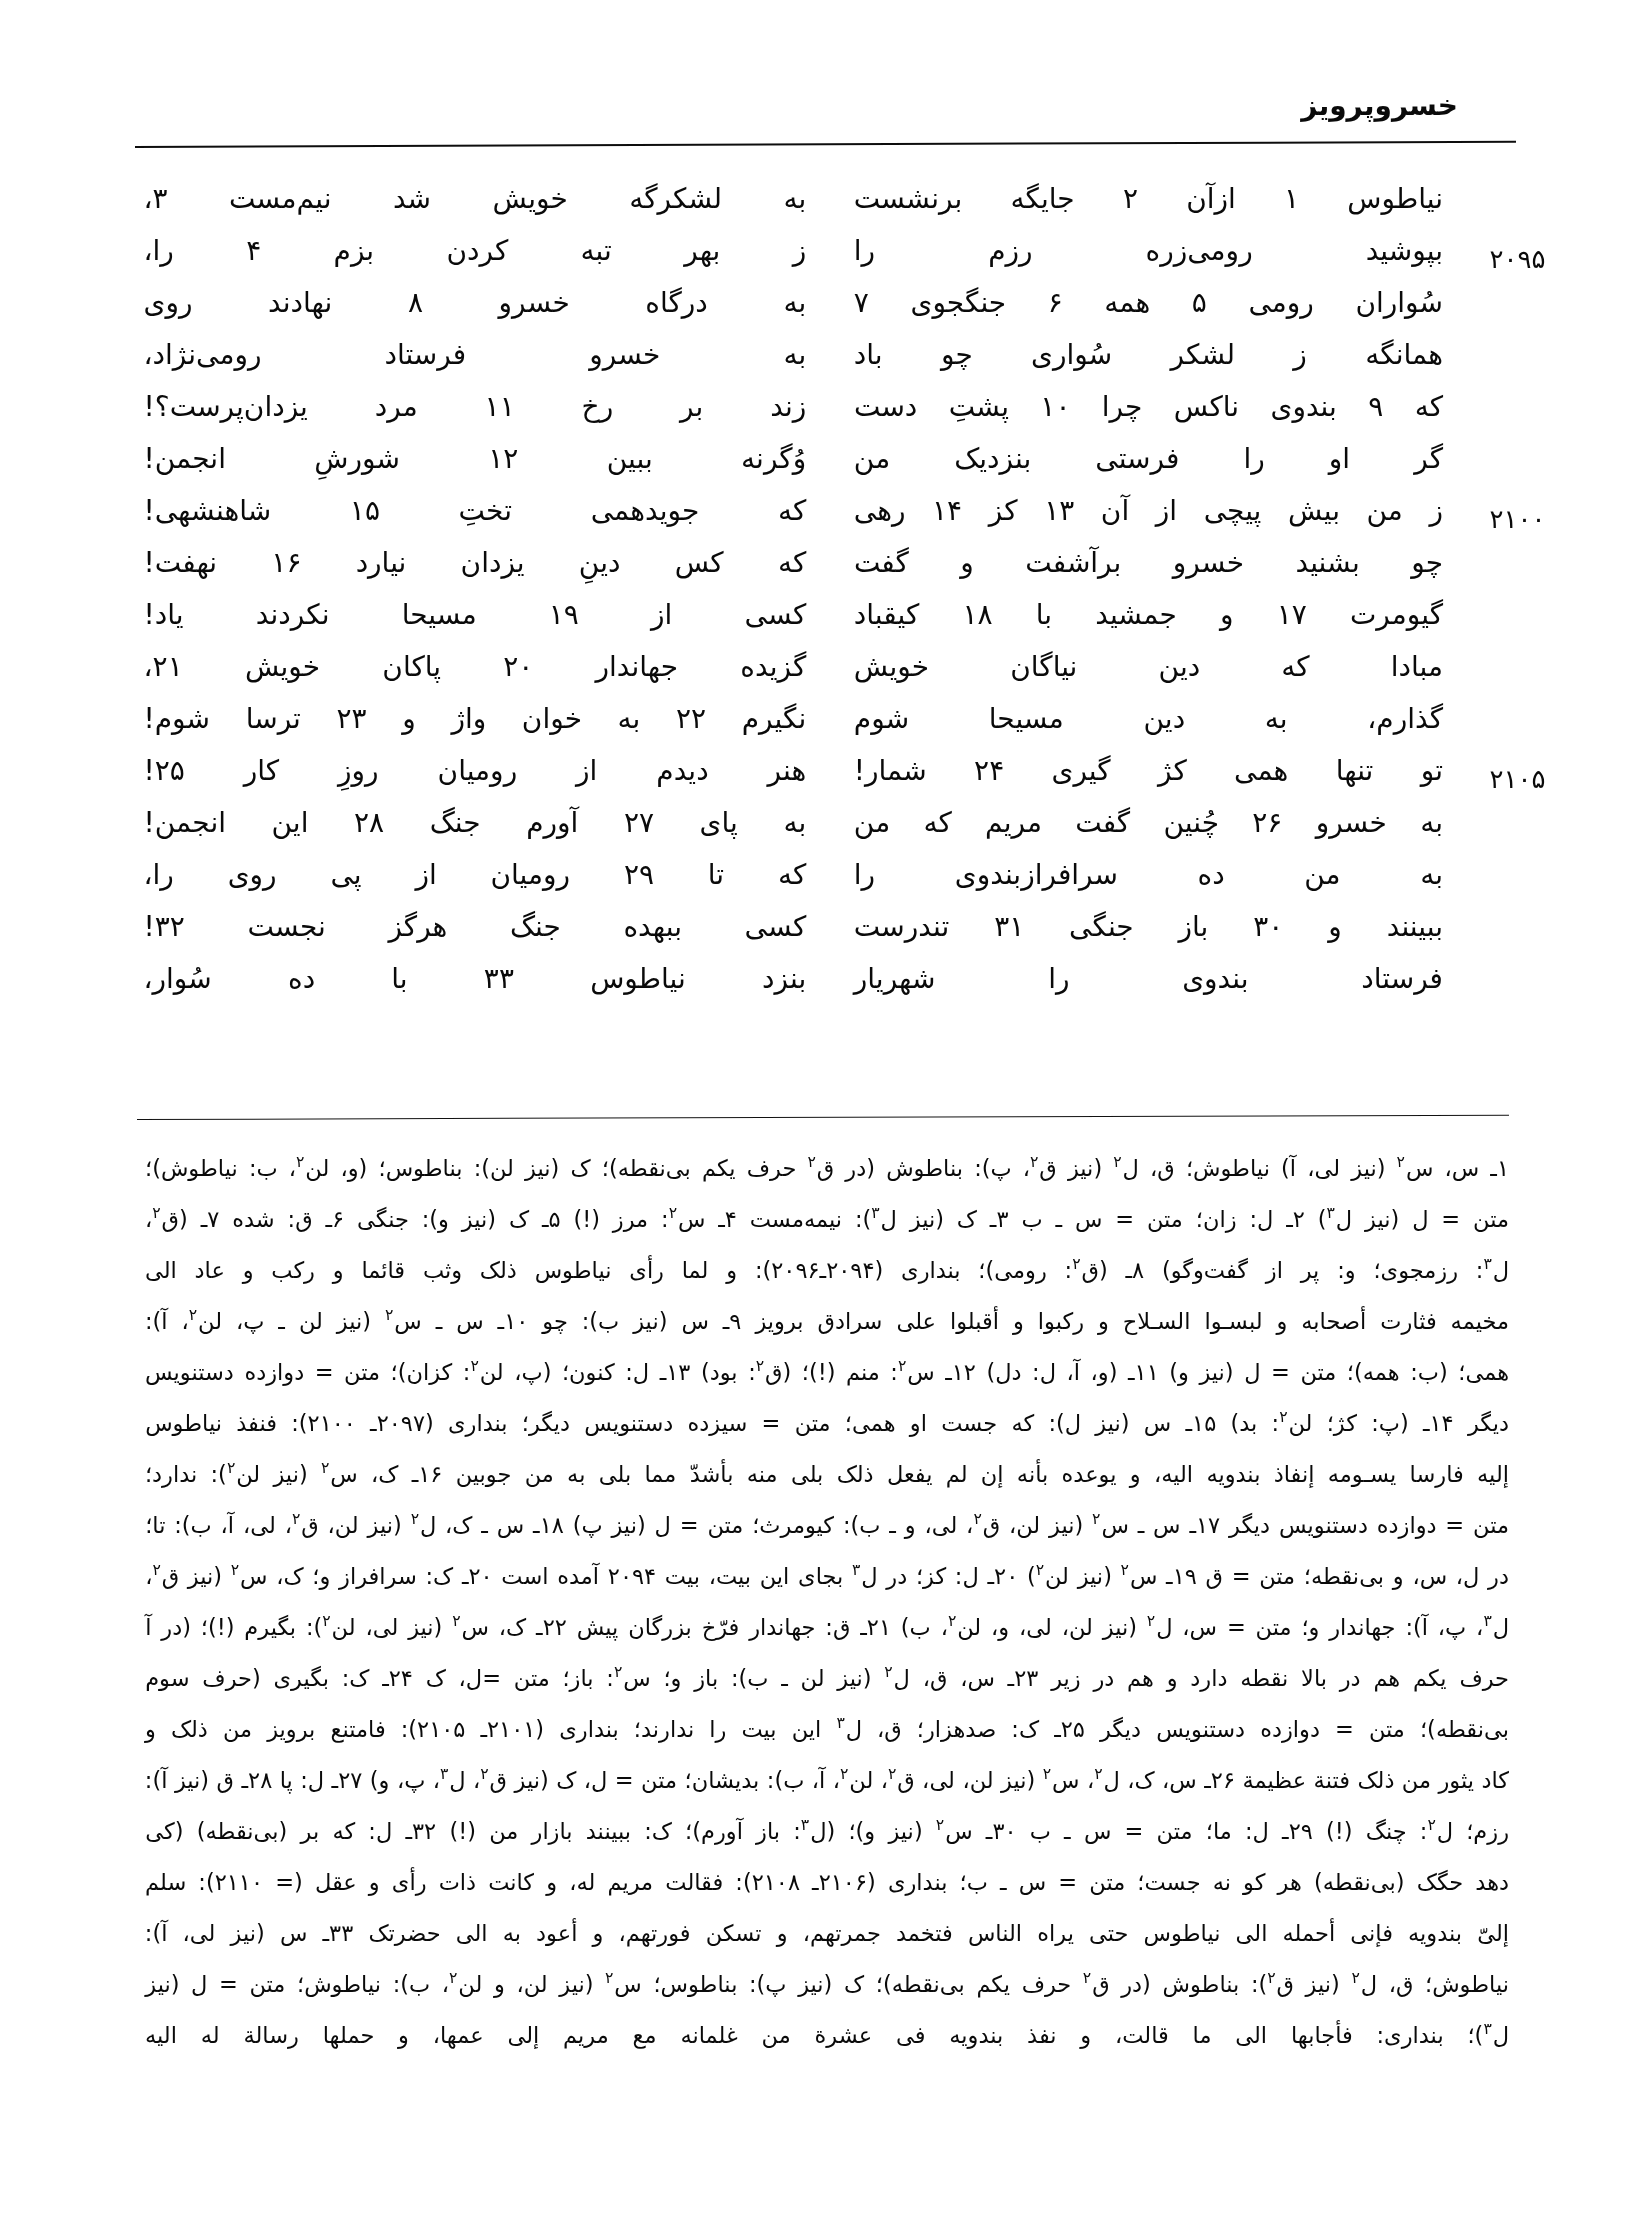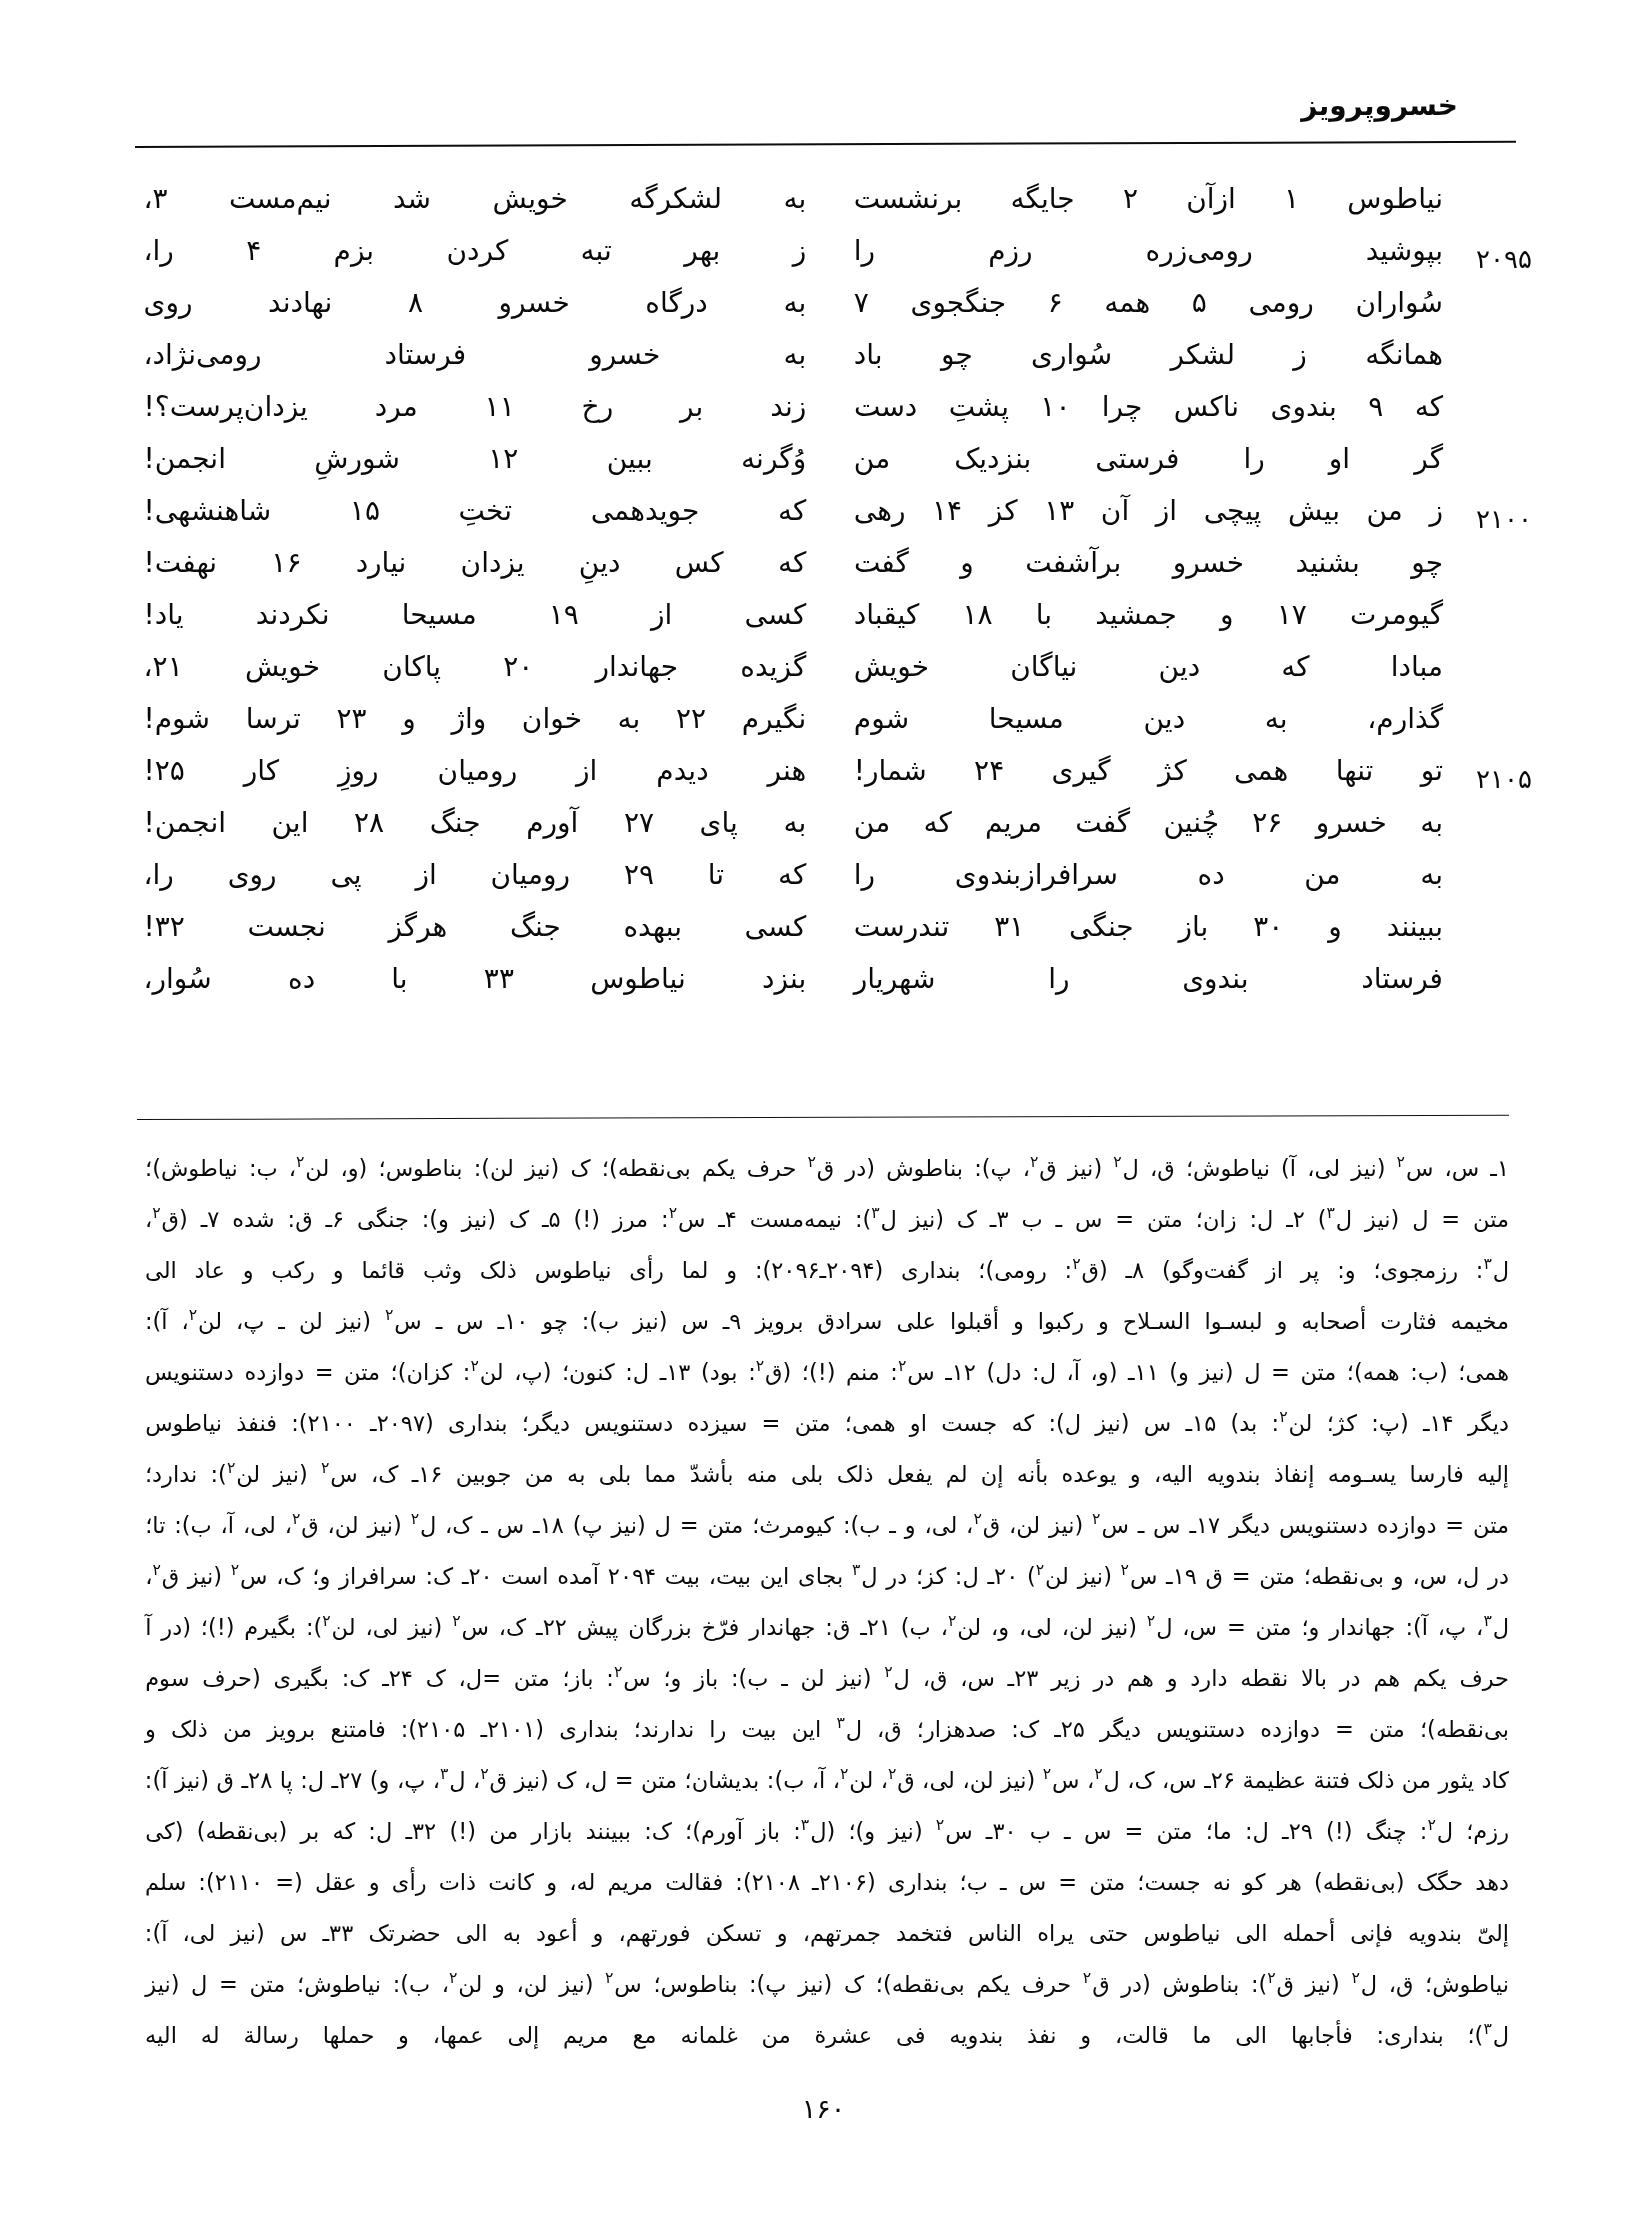--- a/index.html
+++ b/index.html
@@ -62,21 +62,21 @@
     position: relative;
   }
 
   .vnum {
     position: absolute;
     right: -50px;
     top: 11px;
     font-size: 26px;
     font-weight: normal;
     width: 83px;
-    text-align: left;
+    text-align: center;
     direction: rtl;
   }
 
   .hemistich {
     font-size: 28px;
     line-height: 1.32;
     direction: rtl;
     white-space: nowrap;
     box-sizing: border-box;
     display: flex;
@@ -1018,16 +1018,15 @@
         <span class="w">إلی</span>
         <span class="w">عمها،</span>
         <span class="w">و</span>
         <span class="w">حملها</span>
         <span class="w">رسالة</span>
         <span class="w">له</span>
         <span class="w">الیه</span>
       </div>
     </div>
 
-  <div class="folio">۱۶۰</div>
 
 </div>
 
 
 </body></html>

